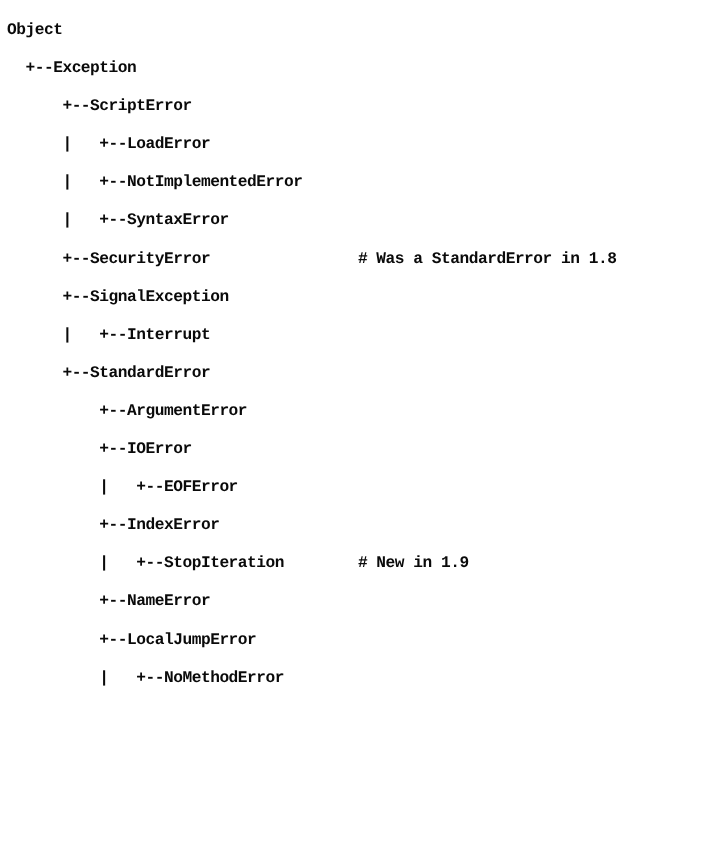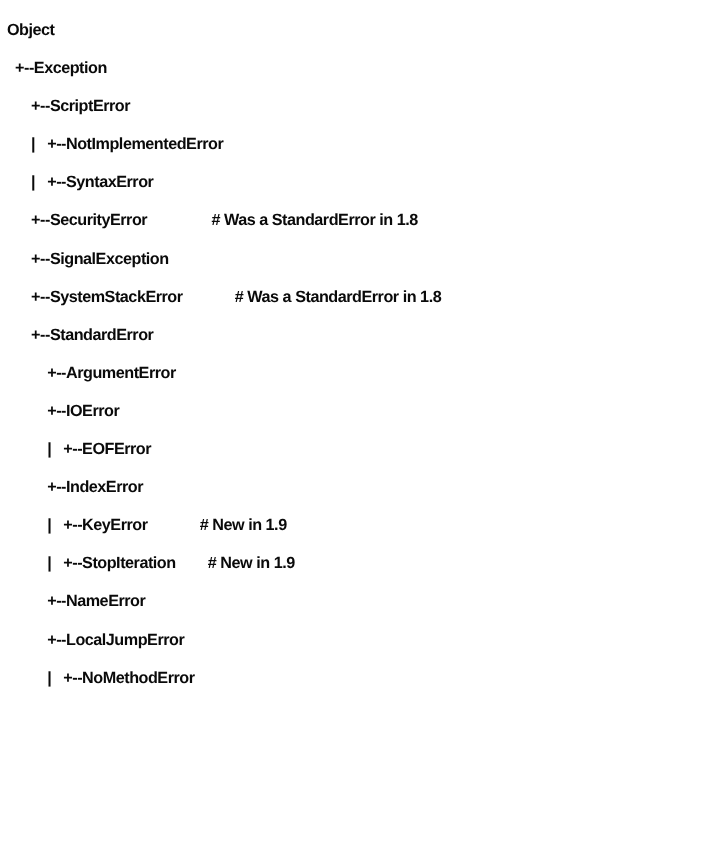--- a/index.html
+++ b/index.html
@@ -18,51 +18,51 @@
     position: absolute;
     left: 0;
     top: 0;
     width: 711px;
     padding: 6px 0 0 7px;
     box-sizing: border-box;
   }
   .tree-line {
     display: block;
     white-space: pre;
-    font-family: Liberation Sans, sans-serif;
+    font-family: Liberation Mono, monospace;
     font-size: 16.2px;
     line-height: 23.1px;
     letter-spacing: -0.48px;
     color: #0a0a0a;
     font-weight: 700;
     -webkit-font-smoothing: none;
     text-rendering: geometricPrecision;
   }
   .tree-line .cmt {
     font-weight: 700;
     color: #0a0a0a;
   }
 </style>
 </head>
 <body>
 
 <pre id="hierarchy-listing"><span class="tree-line"><span>Object</span></span>
 <span class="tree-line"><span>  +--Exception</span></span>
 <span class="tree-line"><span>      +--ScriptError</span></span>
+<span class="tree-line"><span>      |   +--LoadError</span></span>
 <span class="tree-line"><span>      |   +--NotImplementedError</span></span>
 <span class="tree-line"><span>      |   +--SyntaxError</span></span>
 <span class="tree-line"><span>      +--SecurityError</span><span class="cmt">                # Was a StandardError in 1.8</span></span>
 <span class="tree-line"><span>      +--SignalException</span></span>
-<span class="tree-line"><span>      +--SystemStackError</span><span class="cmt">             # Was a StandardError in 1.8</span></span>
+<span class="tree-line"><span>      |   +--Interrupt</span></span>
 <span class="tree-line"><span>      +--StandardError</span></span>
 <span class="tree-line"><span>          +--ArgumentError</span></span>
 <span class="tree-line"><span>          +--IOError</span></span>
 <span class="tree-line"><span>          |   +--EOFError</span></span>
 <span class="tree-line"><span>          +--IndexError</span></span>
-<span class="tree-line"><span>          |   +--KeyError</span><span class="cmt">             # New in 1.9</span></span>
 <span class="tree-line"><span>          |   +--StopIteration</span><span class="cmt">        # New in 1.9</span></span>
 <span class="tree-line"><span>          +--NameError</span></span>
 <span class="tree-line"><span>          +--LocalJumpError</span></span>
 <span class="tree-line"><span>          |   +--NoMethodError</span></span>
 
 
 
 
 
 

